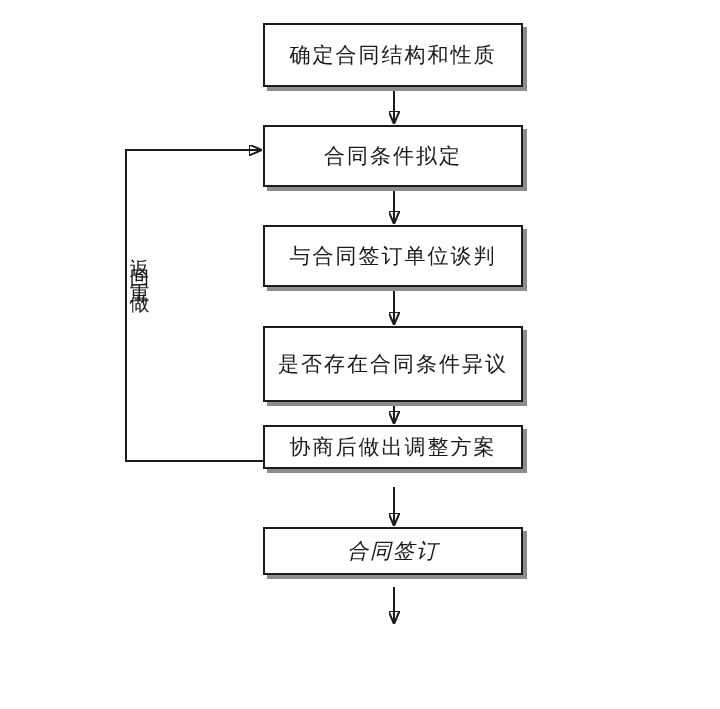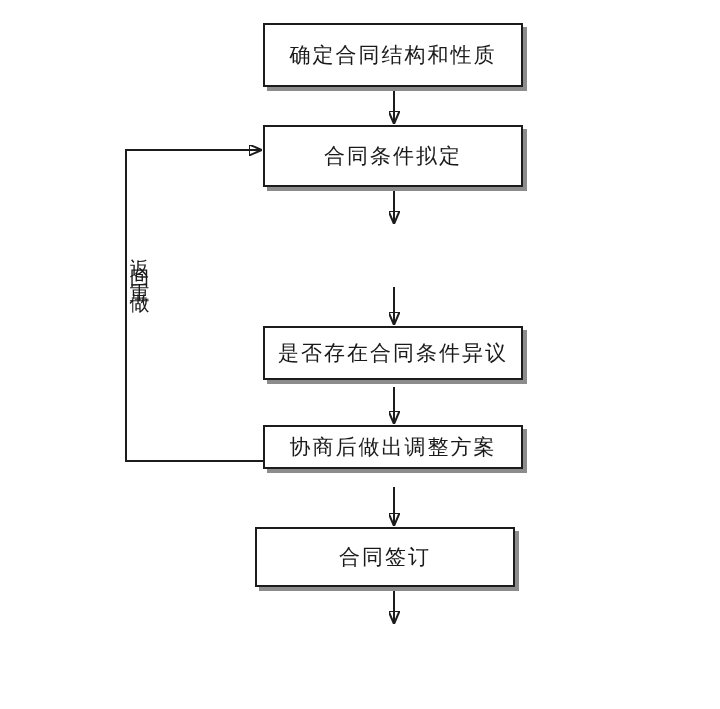--- a/index.html
+++ b/index.html
@@ -38,23 +38,23 @@
     align-items: center;
     justify-content: center;
     font-size: 21px;
     color: #1a1a1a;
     letter-spacing: 2px;
     white-space: nowrap;
   }
   .n1 { left: 263px; top: 23px;  width: 260px; height: 64px; }
   .n2 { left: 263px; top: 125px; width: 260px; height: 62px; }
   .n3 { left: 263px; top: 225px; width: 260px; height: 62px; }
-  .n4 { left: 263px; top: 326px; width: 260px; height: 54px; }
+  .n4 { left: 263px; top: 326px; width: 260px; height: 76px; }
   .n5 { left: 263px; top: 425px; width: 260px; height: 44px; }
-  .n6 { left: 255px; top: 527px; width: 260px; height: 60px; }
+  .n6 { left: 263px; top: 527px; width: 260px; height: 48px; font-style: italic; }
   .n7 { left: 220px; top: 625px; width: 362px; height: 63px; }
   .loop-label {
     position: absolute;
     left: 128px;
     top: 242px;
     writing-mode: vertical-rl;
     text-orientation: upright;
     font-size: 20px;
     color: #1a1a1a;
     letter-spacing: 12px;
@@ -77,19 +77,20 @@
     <line x1="394" y1="187" x2="394" y2="223" marker-end="url(#arrowhead)"></line>
     <line x1="394" y1="287" x2="394" y2="324" marker-end="url(#arrowhead)"></line>
     <line x1="394" y1="387" x2="394" y2="423" marker-end="url(#arrowhead)"></line>
     <line x1="394" y1="487" x2="394" y2="525" marker-end="url(#arrowhead)"></line>
     <line x1="394" y1="587" x2="394" y2="623" marker-end="url(#arrowhead)"></line>
     <path d="M263,461 L126,461 L126,150 L261,150" marker-end="url(#arrowhead)"></path>
   </svg>
 
   <div class="flow-node n1">确定合同结构和性质</div>
   <div class="flow-node n2">合同条件拟定</div>
+  <div class="flow-node n3">与合同签订单位谈判</div>
   <div class="flow-node n4">是否存在合同条件异议</div>
   <div class="flow-node n5">协商后做出调整方案</div>
   <div class="flow-node n6">合同签订</div>
 
   <div class="loop-label">返回重做</div>
 
 </div>
 
 </body></html>

